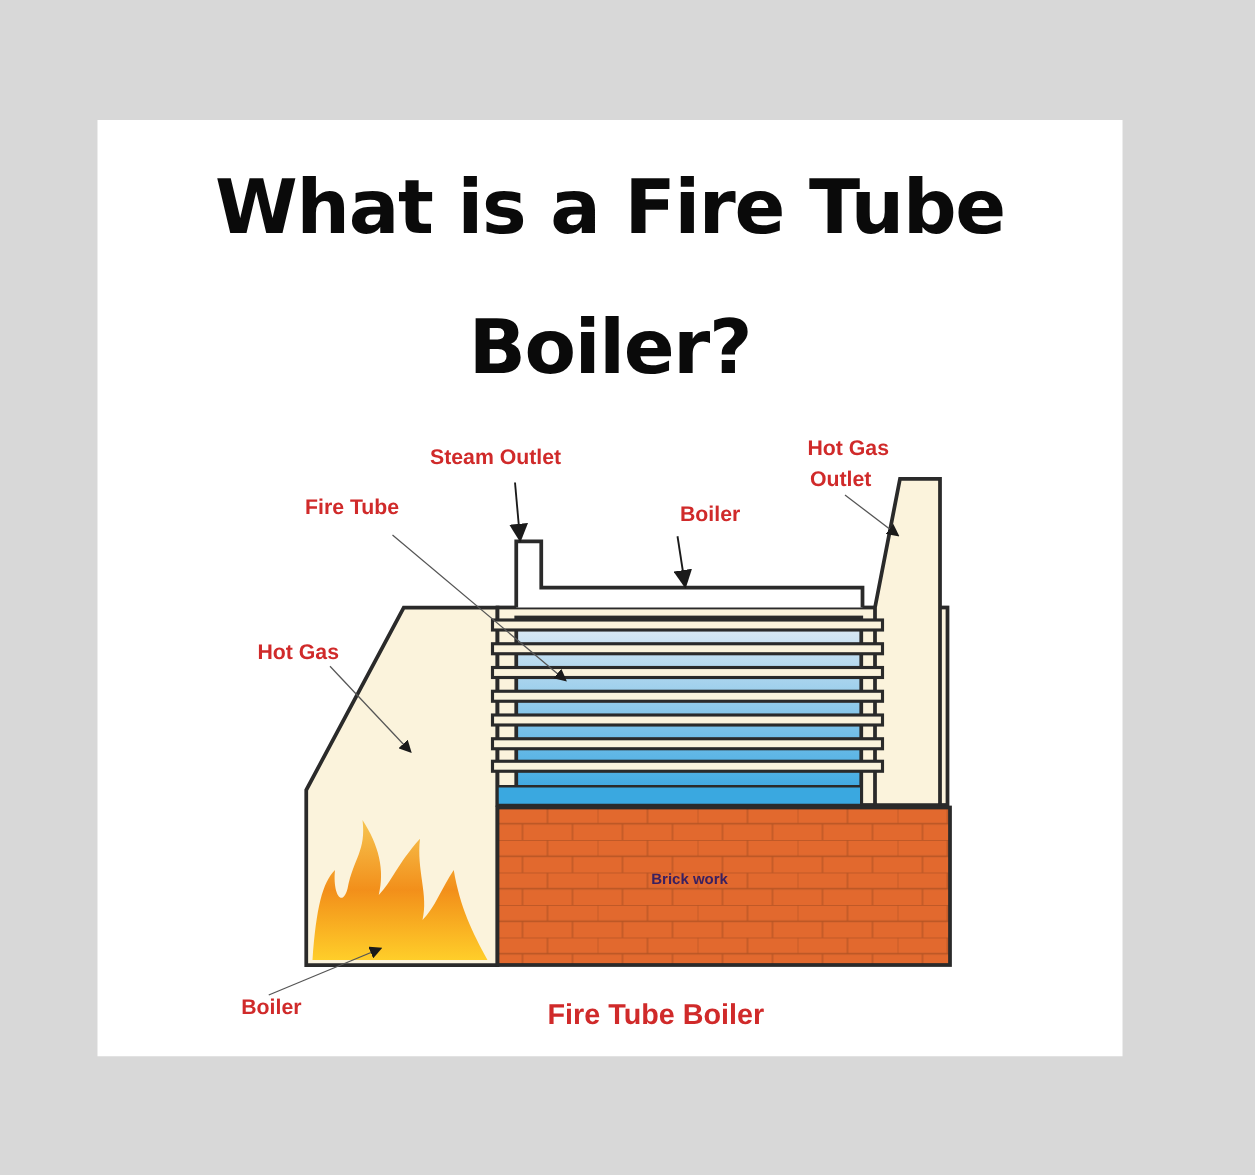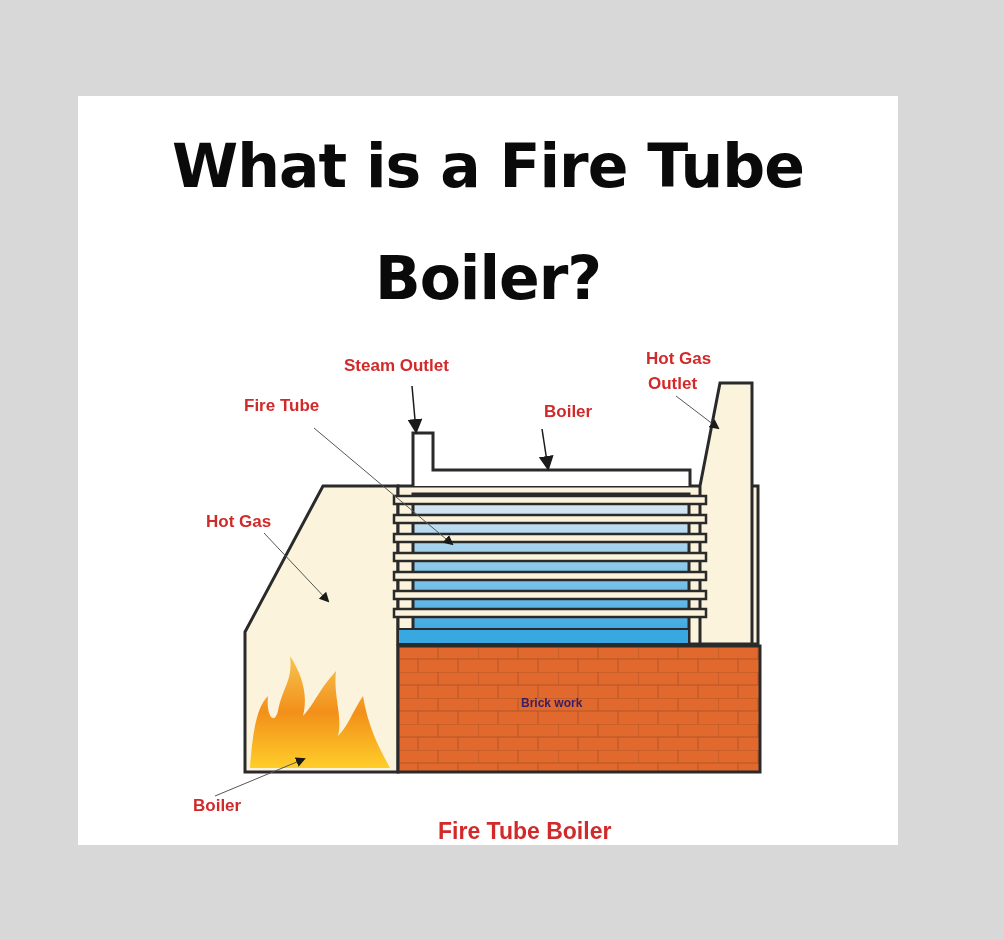--- a/index.html
+++ b/index.html
@@ -77,14 +77,14 @@
   </svg>
 
   <div class="lbl" style="left:266px; top:260px;">Steam Outlet</div>
   <div class="lbl" style="left:166px; top:300px;">Fire Tube</div>
   <div class="lbl" style="left:430px; top:306px;margin-left:36px;">Boiler</div>
   <div class="lbl" style="left:568px; top:253px;">Hot Gas</div>
   <div class="lbl" style="left:570px; top:278px;">Outlet</div>
   <div class="lbl" style="left:128px; top:416px;">Hot Gas</div>
   <div class="lbl" style="left:443px; top:600px; color:#3a2060; font-size:12px;">Brick work</div>
   <div class="lbl" style="left:115px; top:700px;">Boiler</div>
-  <div class="lbl" style="left:360px; top:702px; font-size:23px;margin-top:20px;">Fire Tube Boiler</div>
+  <div class="lbl" style="left:360px; top:702px; font-size:23px;">Fire Tube Boiler</div>
 </div>
 
 </body></html>

